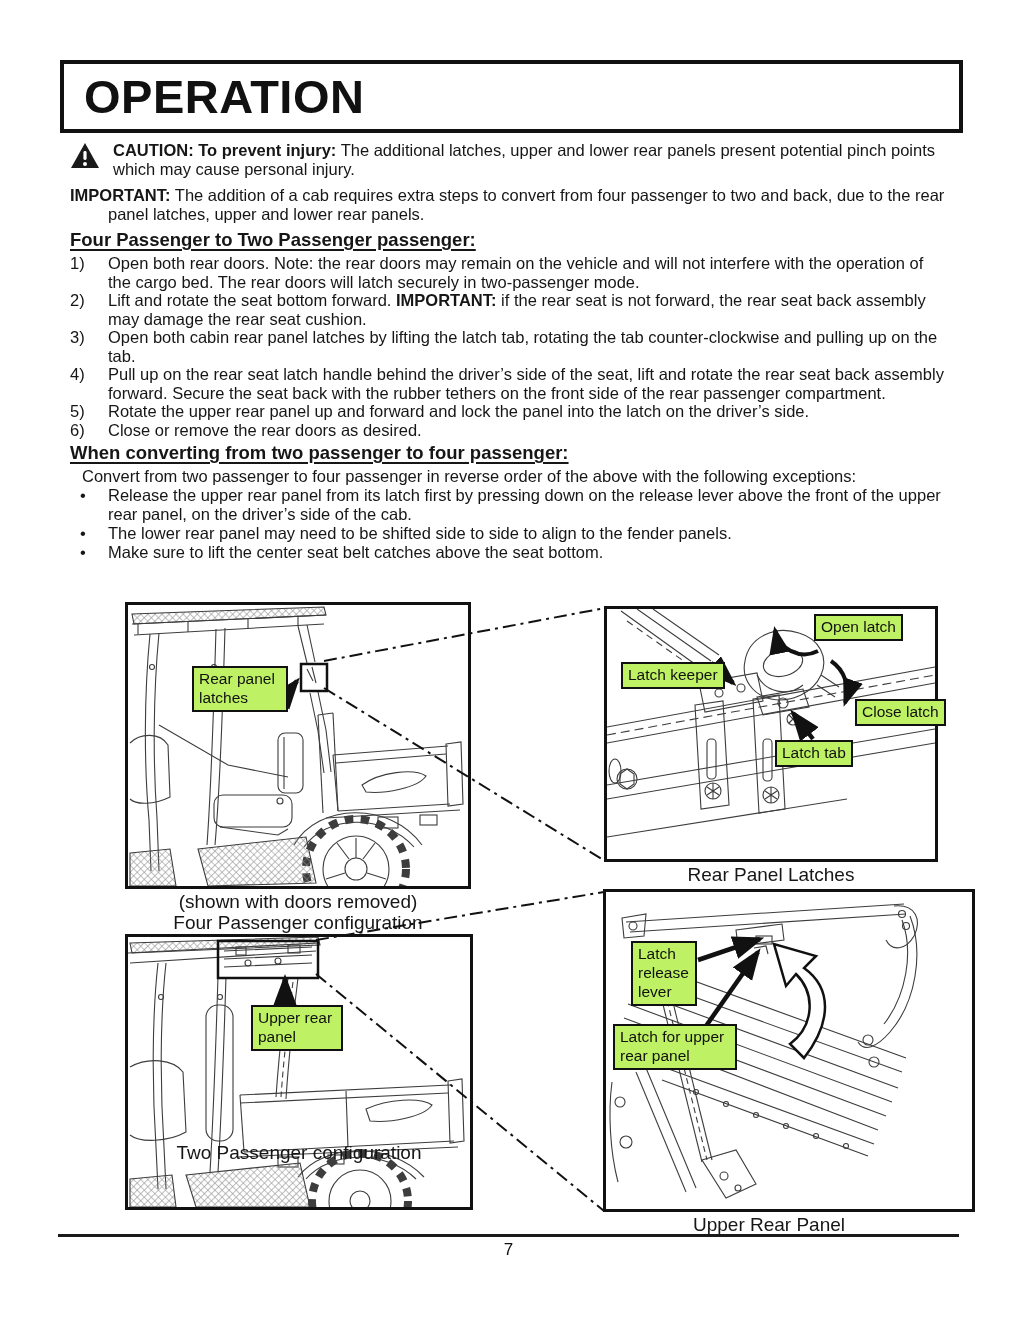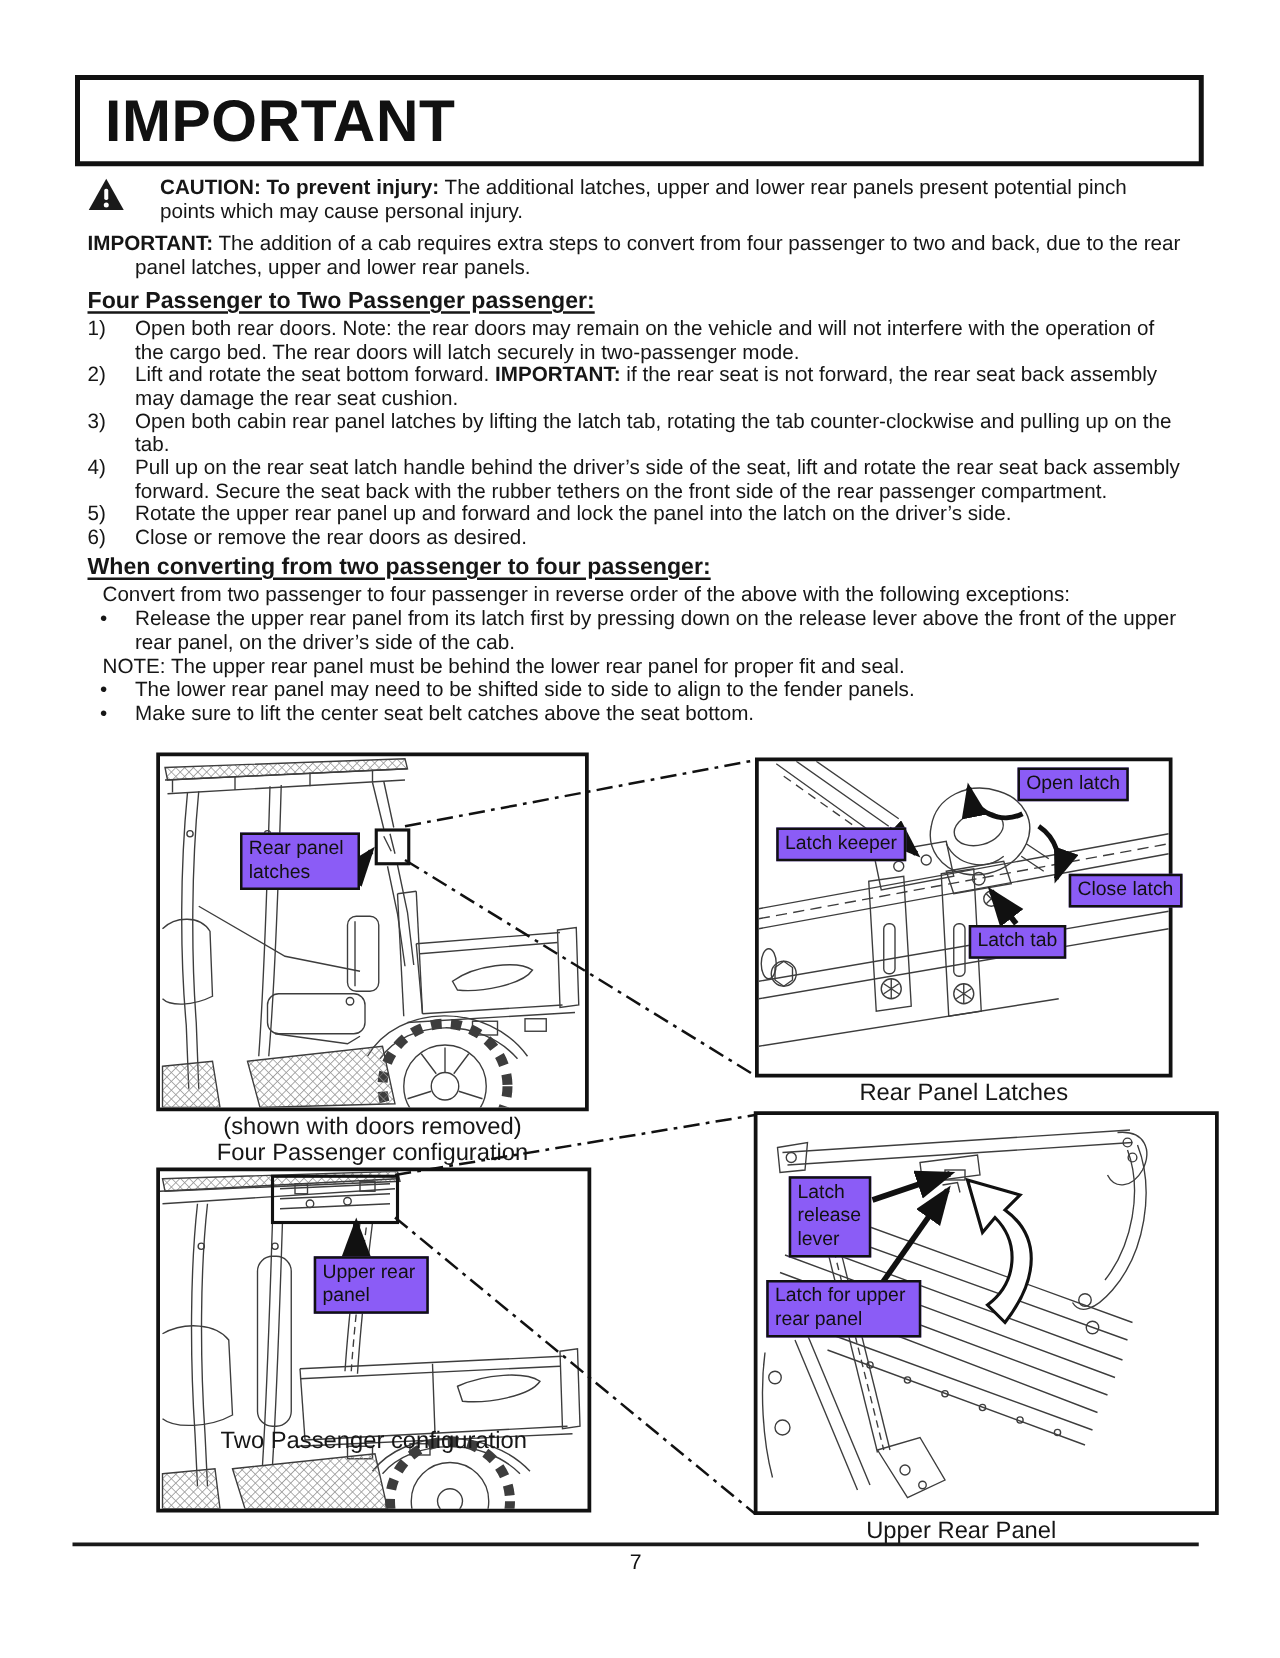--- a/index.html
+++ b/index.html
@@ -6,52 +6,52 @@
   html,body { background:#fff; }
   .page { position:relative; width:1024px; height:1326px; background:#fff;
           font-family:"Liberation Sans", sans-serif; color:#111; overflow:hidden; }
 
   .title-box { position:absolute; left:60px; top:60px; width:903px; height:73px;
                border:4px solid #111; display:flex; align-items:center; }
   .title-box h1 { font-size:47px; font-weight:bold; letter-spacing:.5px; padding-left:20px; color:#111; }
 
   .content { position:absolute; left:70px; top:141px; width:878px;
              font-size:16.5px; line-height:19px; color:#161616; }
-  .caution { display:flex; gap:28px; margin-bottom:7px; }
+  .caution { display:flex; gap:13px; margin-bottom:7px; }
   .caution-icon { flex:0 0 30px; padding-top:1px; }
   .important { padding-left:38px; text-indent:-38px; margin-bottom:5px; }
   .section-h { font-size:18.5px; line-height:22px; font-weight:bold;
                text-decoration:underline; text-decoration-thickness:2px; text-underline-offset:3px;
                margin:3px 0 3px 0; }
   .li { display:flex; line-height:18.5px; }
   .li .num { flex:0 0 38px; }
   .li .li-text { flex:1; }
   .b-row { display:flex; line-height:19px; }
   .b-row .dot { flex:0 0 38px; padding-left:10px; }
   .intro, .note { line-height:19px;margin-left:12px; }
   b { font-weight:bold; }
 
   .fig { position:absolute; border:3px solid #111; background:#fff; }
   .fig svg.art { position:absolute; left:0; top:0; }
-  .callout { position:absolute; z-index:4; background:#8b5cf6; border:2px solid #111;
+  .callout { position:absolute; z-index:4; background:#bef264; border:2px solid #111;
              padding:2px 5px; font-size:15.5px; line-height:1.22; color:#111; }
   .nowrap { white-space:nowrap; }
   .caption { position:absolute; text-align:center; font-size:19px; line-height:21px; color:#161616; }
 
   .leaders { position:absolute; left:0; top:0; z-index:3; pointer-events:none; }
   .footer-rule { position:absolute; left:58px; top:1234px; width:901px; height:3px; background:#1a1a1a; }
   .page-number { position:absolute; left:58px; top:1240px; width:901px; text-align:center; font-size:17px; }
 </style>
 </head>
 <body>
 
 <div class="page">
 
   <div class="title-box">
-    <h1>IMPORTANT</h1>
+    <h1>OPERATION</h1>
   </div>
 
   <div class="content">
 
     <div class="caution">
       <span class="caution-icon">
         <svg width="30" height="28" viewBox="0 0 30 28">
           <path d="M15,1 L29,26 L1,26 Z" fill="#1a1a1a"></path>
           <rect x="13.4" y="9" width="3.2" height="9" rx="1.4" fill="#fff"></rect>
           <circle cx="15" cy="22" r="2" fill="#fff"></circle>
@@ -89,21 +89,20 @@
       <span class="li-text"><span>Close or remove the rear doors as desired.</span><b></b><span></span></span>
     </div>
 
     <h2 class="section-h">When converting from two passenger to four passenger:</h2>
     <p class="intro">Convert from two passenger to four passenger in reverse order of the above with the following exceptions:</p>
 
     <div class="b-row">
       <span class="dot">•</span>
       <span class="li-text">Release the upper rear panel from its latch first by pressing down on the release lever above the front of the upper rear panel, on the driver’s side of the cab.</span>
     </div>
-    <p class="note">NOTE: The upper rear panel must be behind the lower rear panel for proper fit and seal.</p>
     <div class="b-row">
       <span class="dot">•</span>
       <span class="li-text">The lower rear panel may need to be shifted side to side to align to the fender panels.</span>
     </div>
     <div class="b-row">
       <span class="dot">•</span>
       <span class="li-text">Make sure to lift the center seat belt catches above the seat bottom.</span>
     </div>
   </div>
 

